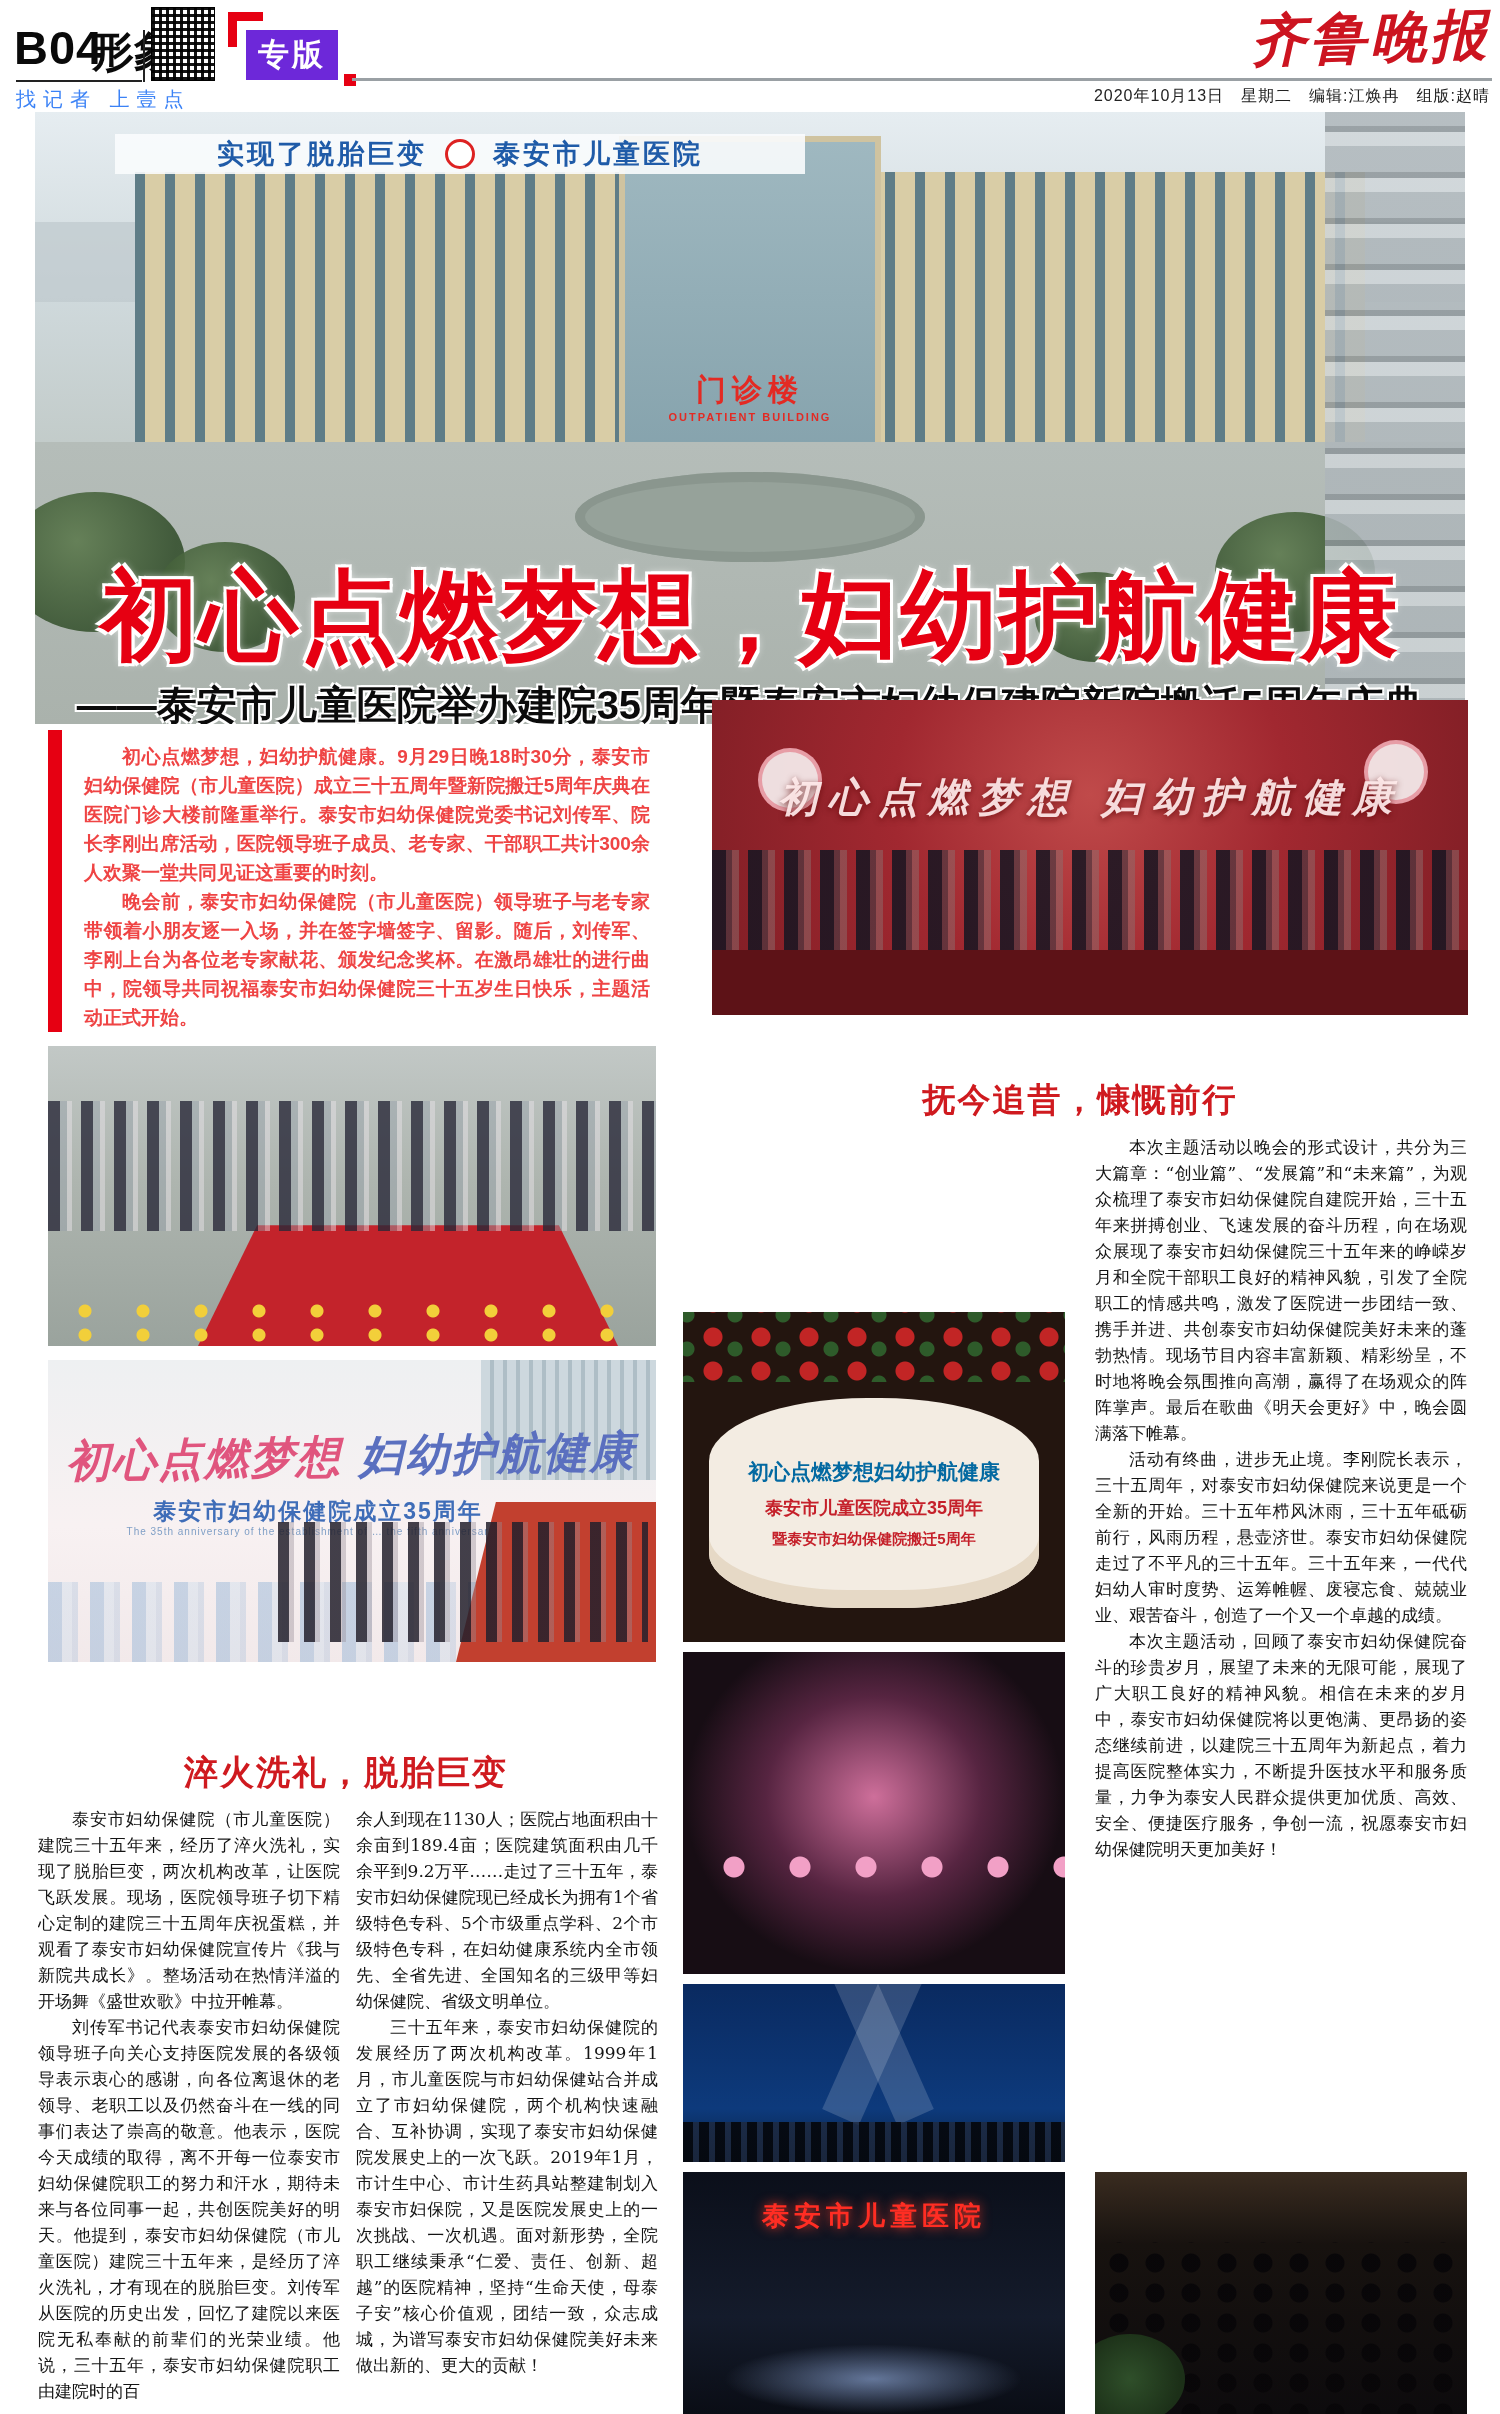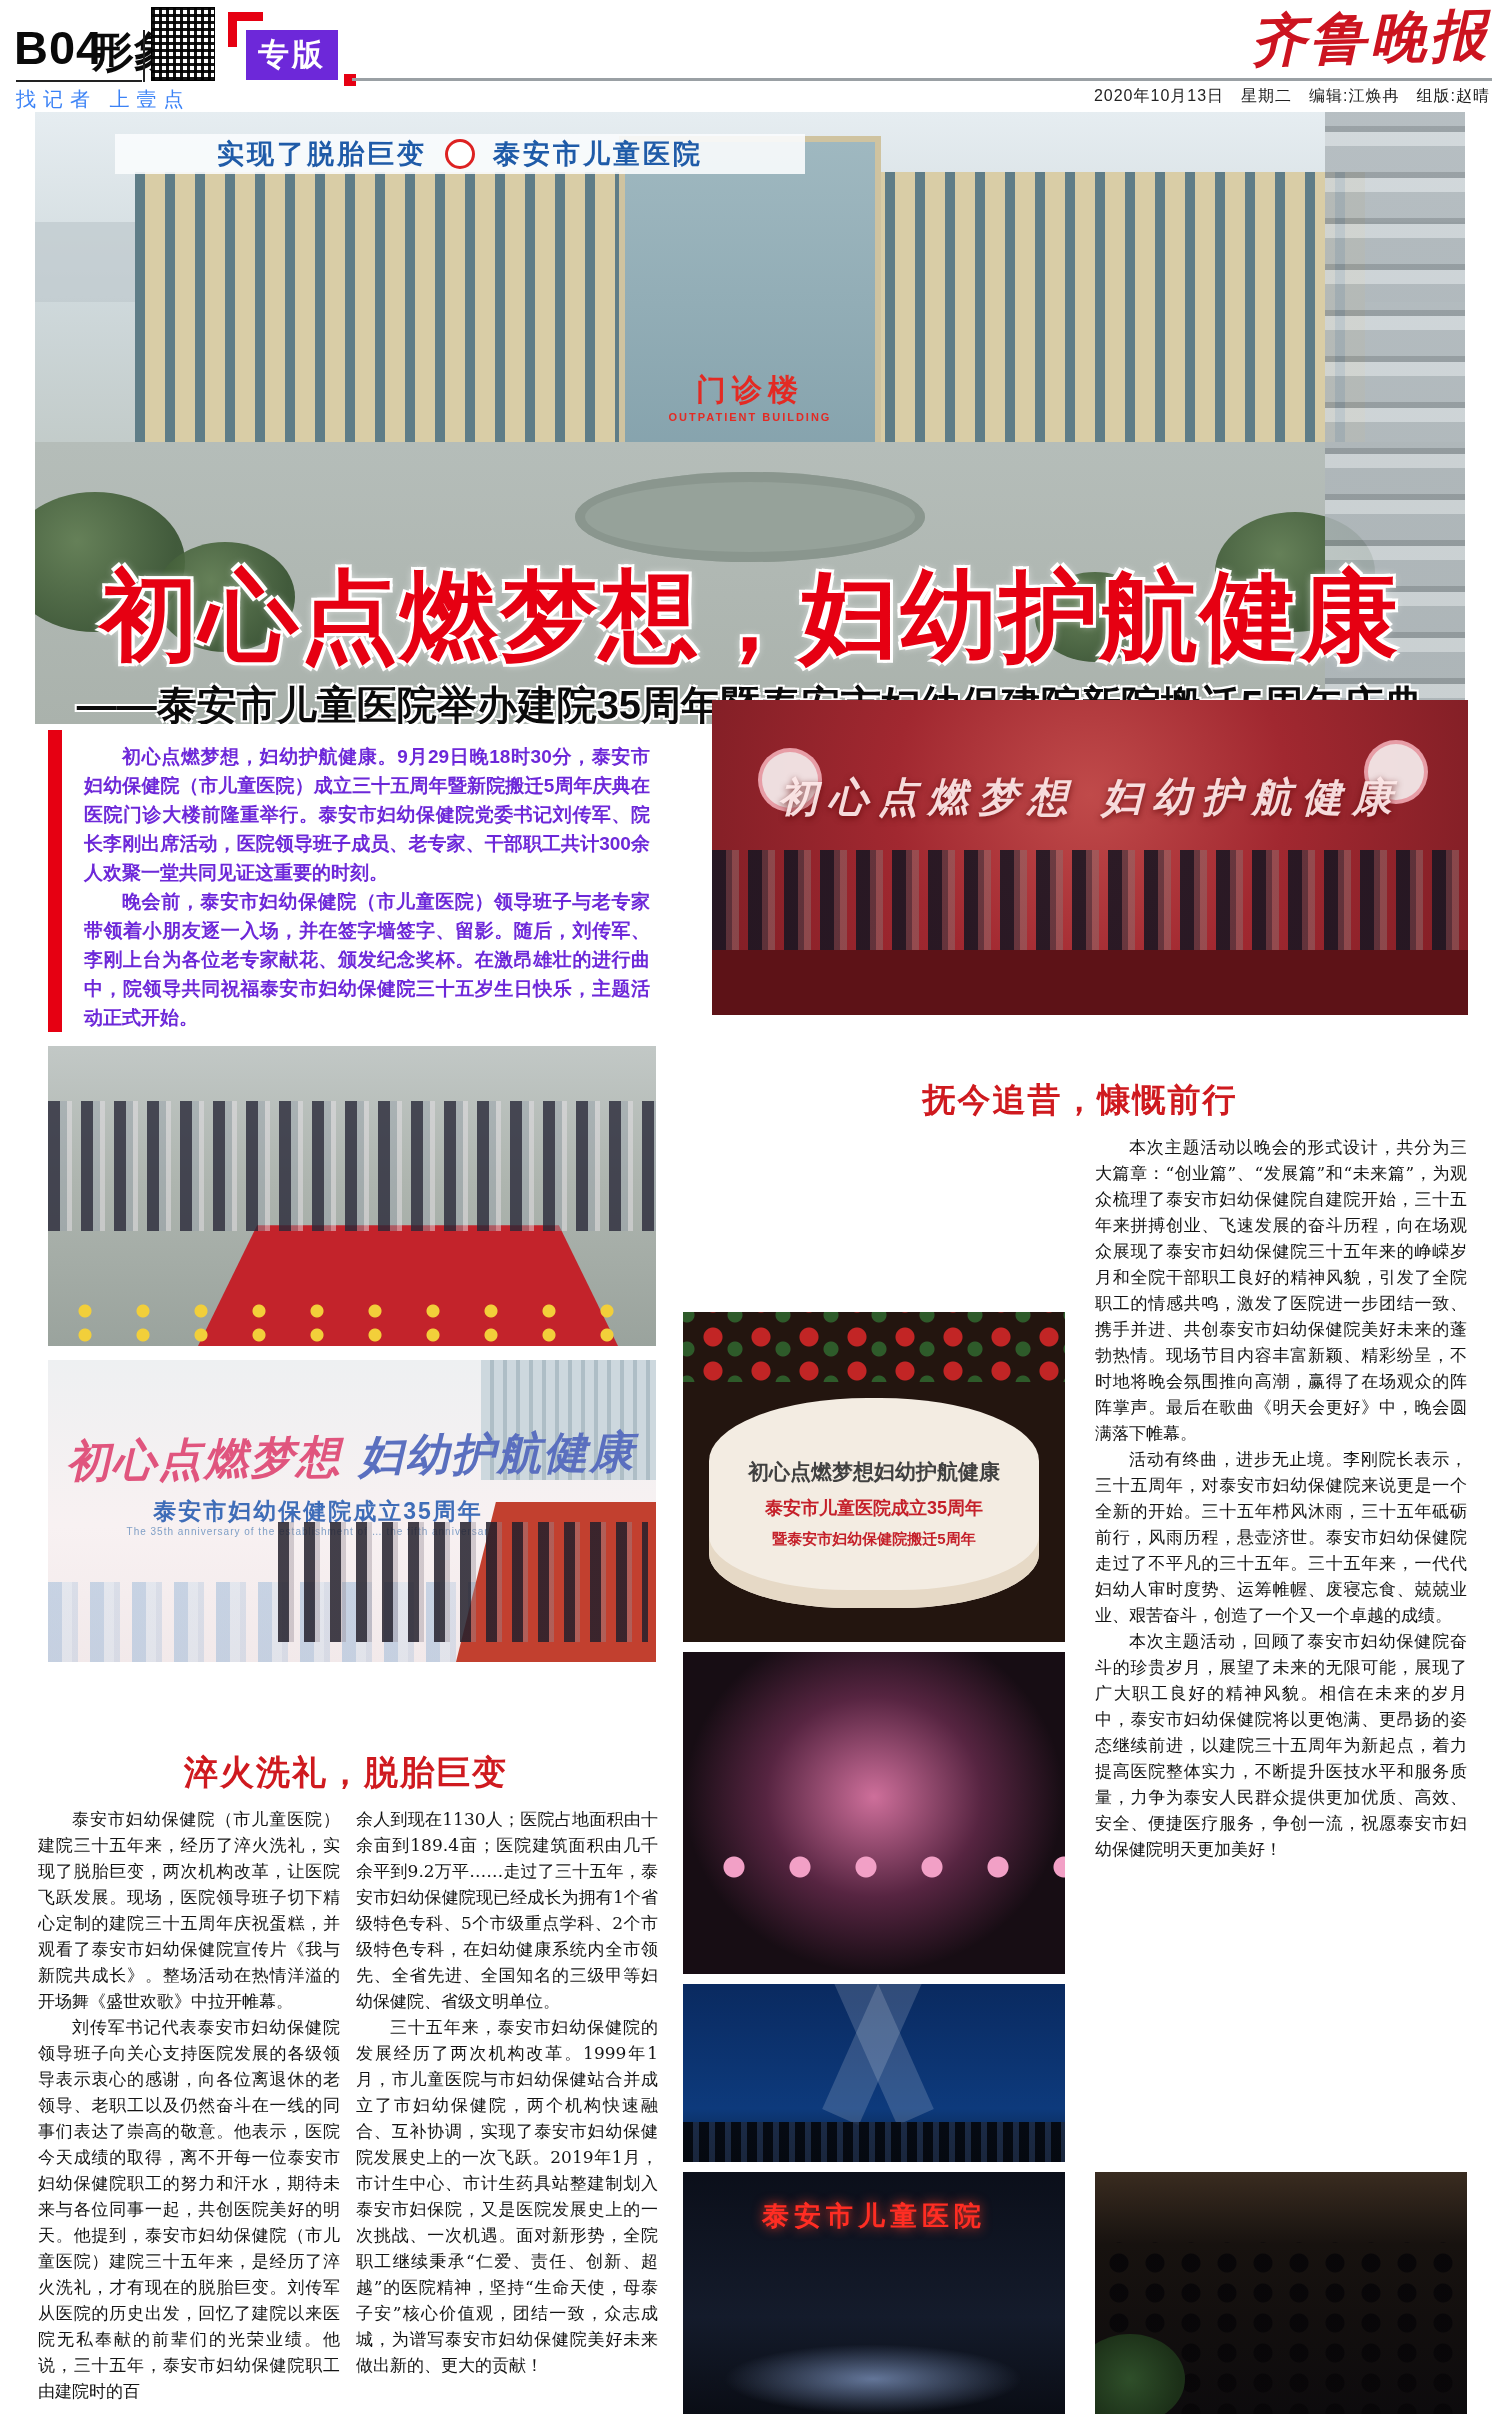--- a/index.html
+++ b/index.html
@@ -42,21 +42,21 @@
       box-shadow:inset 0 0 0 10px #8a968e;}
   .tree{border-radius:50%;background:radial-gradient(circle at 40% 35%,#5d7a4e,#35502e 70%);opacity:.9;}
   .cars{left:1290px;top:0;width:140px;height:612px;background:repeating-linear-gradient(0deg,#aeb6ba 0 26px,#cfd5d8 26px 40px,#8d9599 40px 46px);opacity:.85;}
   .hero-title{left:0;top:440px;width:1430px;text-align:center;font-size:98px;font-weight:bold;color:#e60012;letter-spacing:2px;
       text-shadow:-3px -3px 0 #fff,3px -3px 0 #fff,-3px 3px 0 #fff,3px 3px 0 #fff,0 0 10px #fff;white-space:nowrap;}
   .hero-subtitle{left:0;top:566px;width:1430px;text-align:center;font-size:40px;font-weight:bold;color:#0b0b0b;
       text-shadow:-2px -2px 0 #fff,2px -2px 0 #fff,-2px 2px 0 #fff,2px 2px 0 #fff;white-space:nowrap;}
   
   .intro-bar{left:48px;top:730px;width:14px;height:302px;background:#e60012;}
   .intro{left:84px;top:742px;width:566px;}
-  .intro p{margin:0;text-indent:2em;font-size:19px;font-weight:bold;line-height:29px;text-align:justify;color:#6d28d9;}
+  .intro p{margin:0;text-indent:2em;font-size:19px;font-weight:bold;line-height:29px;text-align:justify;color:#ef4444;}
   .byline{margin-top:20px;padding-bottom:8px;font-size:17px;font-weight:bold;color:#111;
       border-bottom:2px dashed #555;letter-spacing:1px;}
   
   .photo{position:absolute;overflow:hidden;}
   
   .stage{left:712px;top:700px;width:756px;height:315px;background:radial-gradient(circle at 50% 30%,#c04a4a 0%,#a12830 45%,#7d1d24 100%);}
   .stage-logo{position:absolute;width:64px;height:64px;border-radius:50%;background:rgba(255,255,255,.85);
       border:4px solid rgba(230,150,160,.9);box-sizing:border-box;}
   .stage-script{position:absolute;left:0;top:70px;width:756px;text-align:center;font-family:"DejaVu Serif",serif;
       font-style:italic;font-weight:bold;font-size:40px;color:rgba(255,235,235,.92);letter-spacing:10px;text-shadow:0 2px 6px rgba(90,0,0,.7);}
@@ -85,21 +85,21 @@
   .wall-carpet{position:absolute;right:0;bottom:0;width:200px;height:160px;background:#c2402f;transform:skewX(-14deg);transform-origin:bottom right;}
   .wall-people{position:absolute;left:230px;bottom:20px;width:370px;height:120px;
       background:repeating-linear-gradient(90deg,rgba(35,32,44,.85) 0 11px,rgba(150,140,150,.4) 11px 16px,rgba(0,0,0,0) 16px 26px);}
   
   .cake{left:683px;top:1312px;width:382px;height:330px;background:#23150f;}
   .cake-flowers{position:absolute;left:0;top:0;width:382px;height:70px;
       background-image:radial-gradient(circle,#c22525 0 9px,rgba(0,0,0,0) 10px),radial-gradient(circle,#2e5b2a 0 7px,rgba(0,0,0,0) 8px);
       background-size:48px 34px,48px 34px;background-position:6px 8px,28px 20px;}
   .cake-body{position:absolute;left:26px;top:86px;width:330px;height:210px;background:#f3ece2;border-radius:48% 48% 42% 42% / 30% 30% 26% 26%;
       box-shadow:inset 0 -18px 0 #e6d9c6;display:flex;flex-direction:column;align-items:center;justify-content:center;gap:10px;}
-  .cake-l1{font-size:21px;font-weight:bold;color:#404040;text-align:center;}
+  .cake-l1{font-size:21px;font-weight:bold;color:#0369a1;text-align:center;}
   .cake-l2{font-size:18px;font-weight:bold;color:#c5202a;}
   .cake-l3{font-size:15px;font-weight:bold;color:#c5202a;}
   .dancers{left:683px;top:1652px;width:382px;height:322px;background:
       radial-gradient(ellipse at 50% 45%,rgba(238,128,178,.85) 0%,rgba(150,60,110,.5) 40%,rgba(0,0,0,0) 70%),#170d14;}
   .dancer-row{position:absolute;left:0;top:150px;width:382px;height:90px;
       background-image:radial-gradient(circle,#f2a0c6 0 10px,rgba(0,0,0,0) 11px);background-size:66px 90px;background-position:18px 20px;}
   .bluestage{left:683px;top:1984px;width:382px;height:178px;background:linear-gradient(#0a2a60,#0d3a7c 70%,#091f3f);}
   .beam{position:absolute;top:-20px;left:170px;width:40px;height:160px;background:rgba(255,255,255,.16);transform:rotate(24deg);}
   .beam2{transform:rotate(-24deg);left:180px;}
   .bs-crowd{position:absolute;left:0;bottom:0;width:382px;height:40px;

